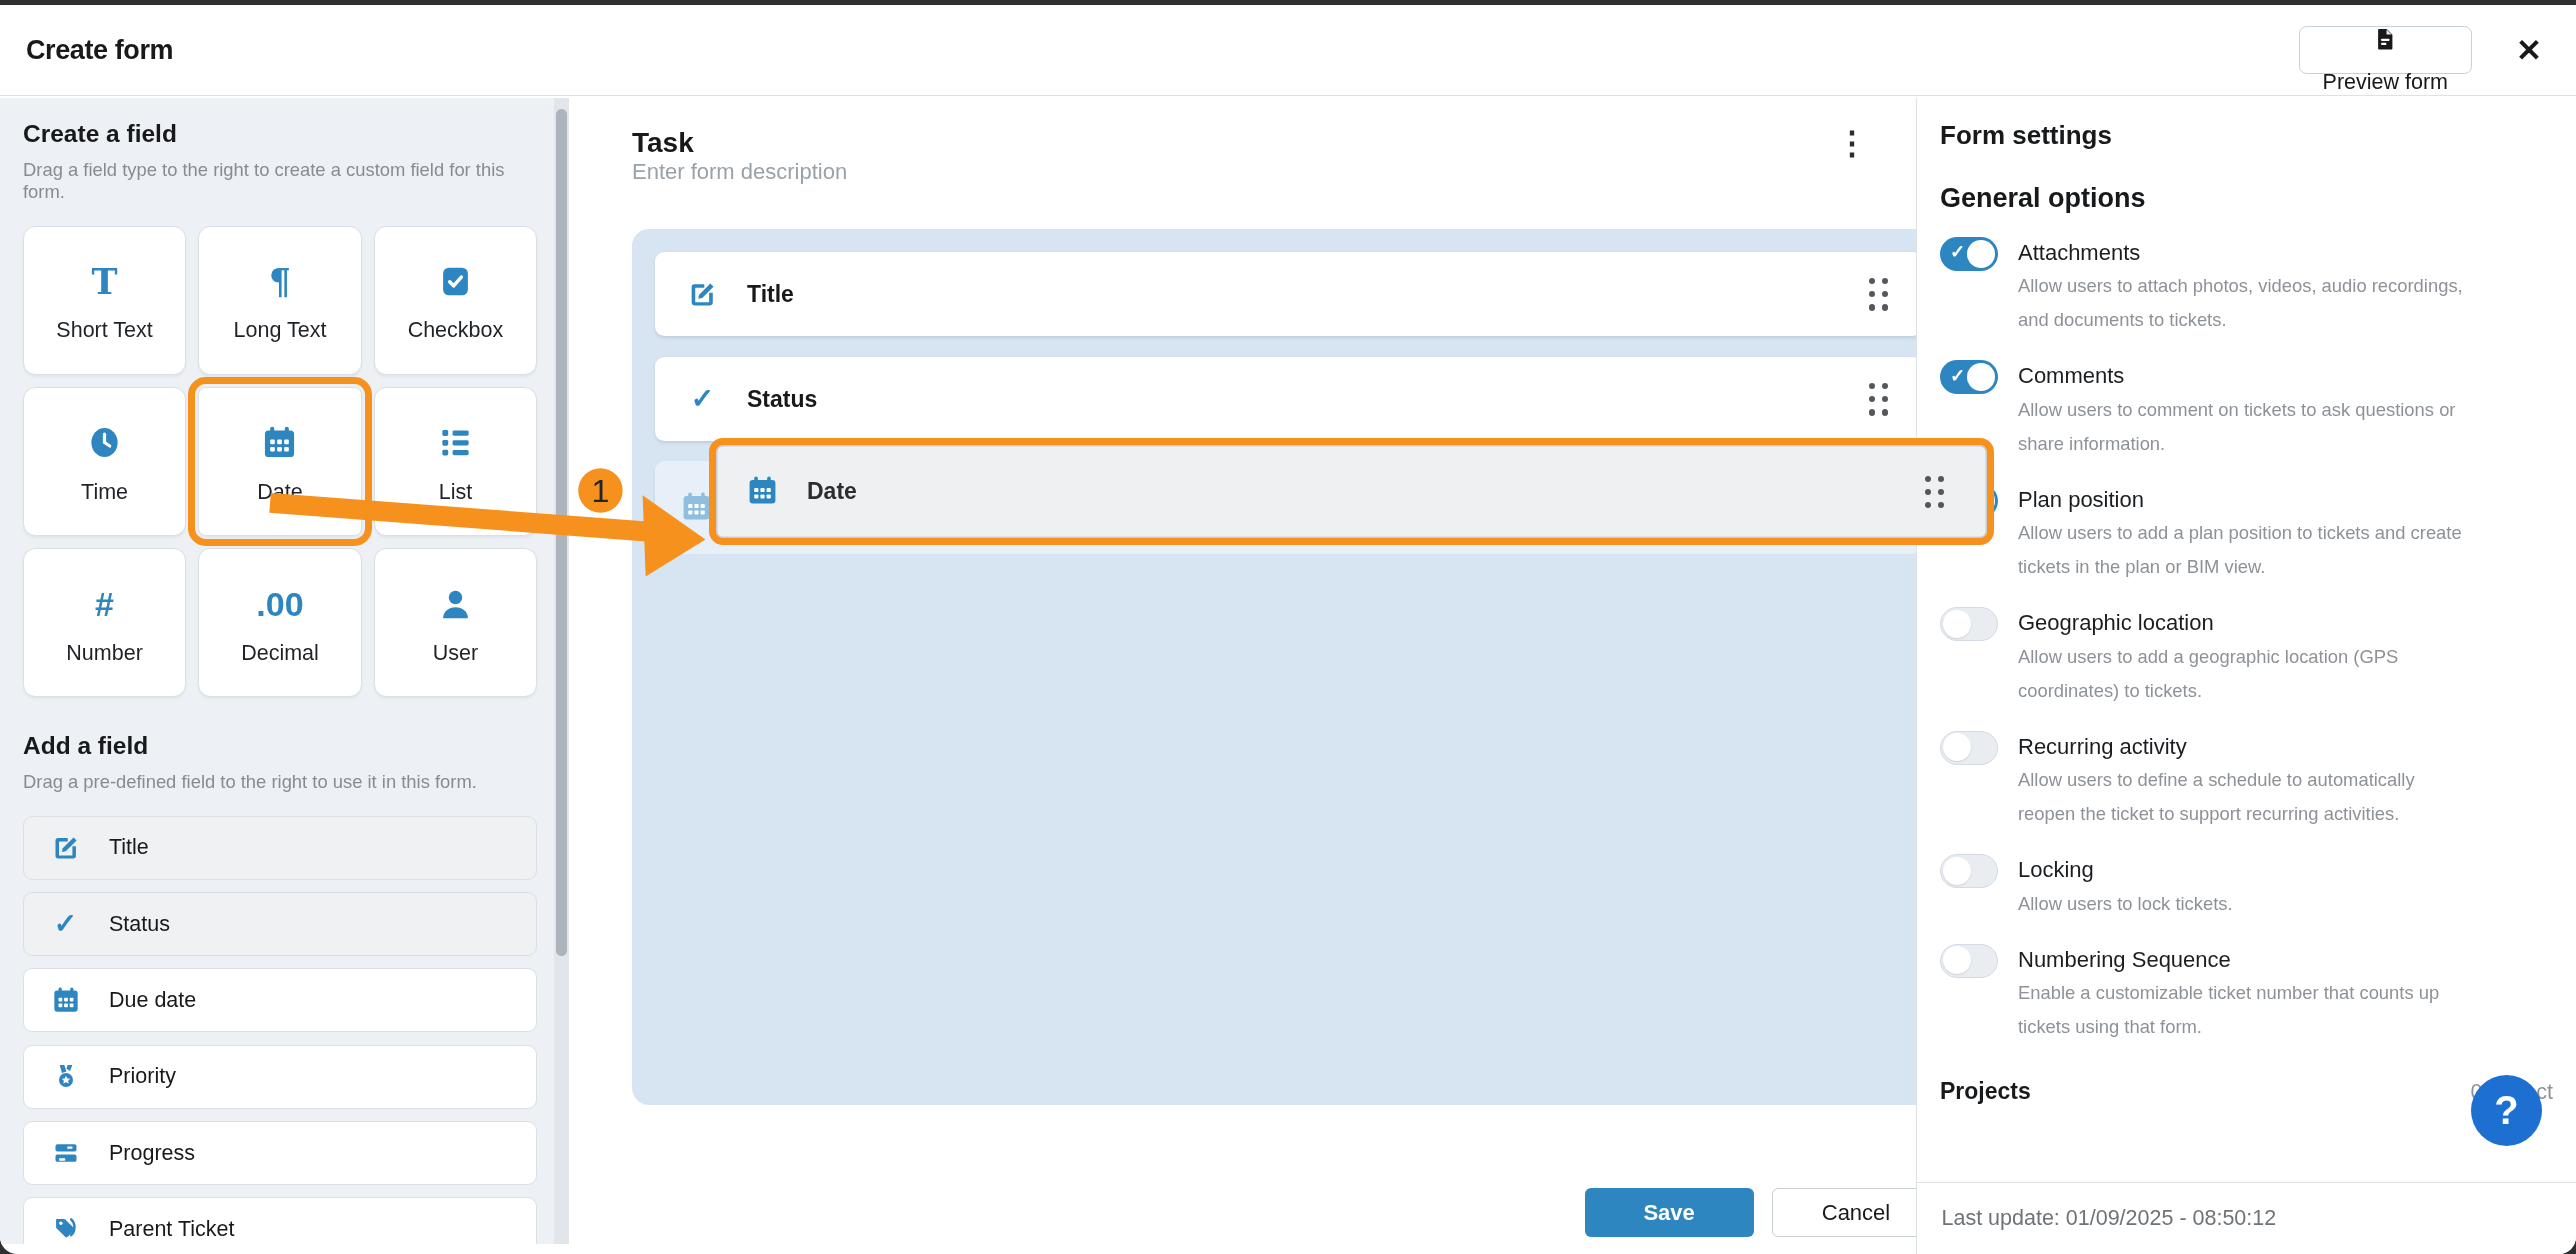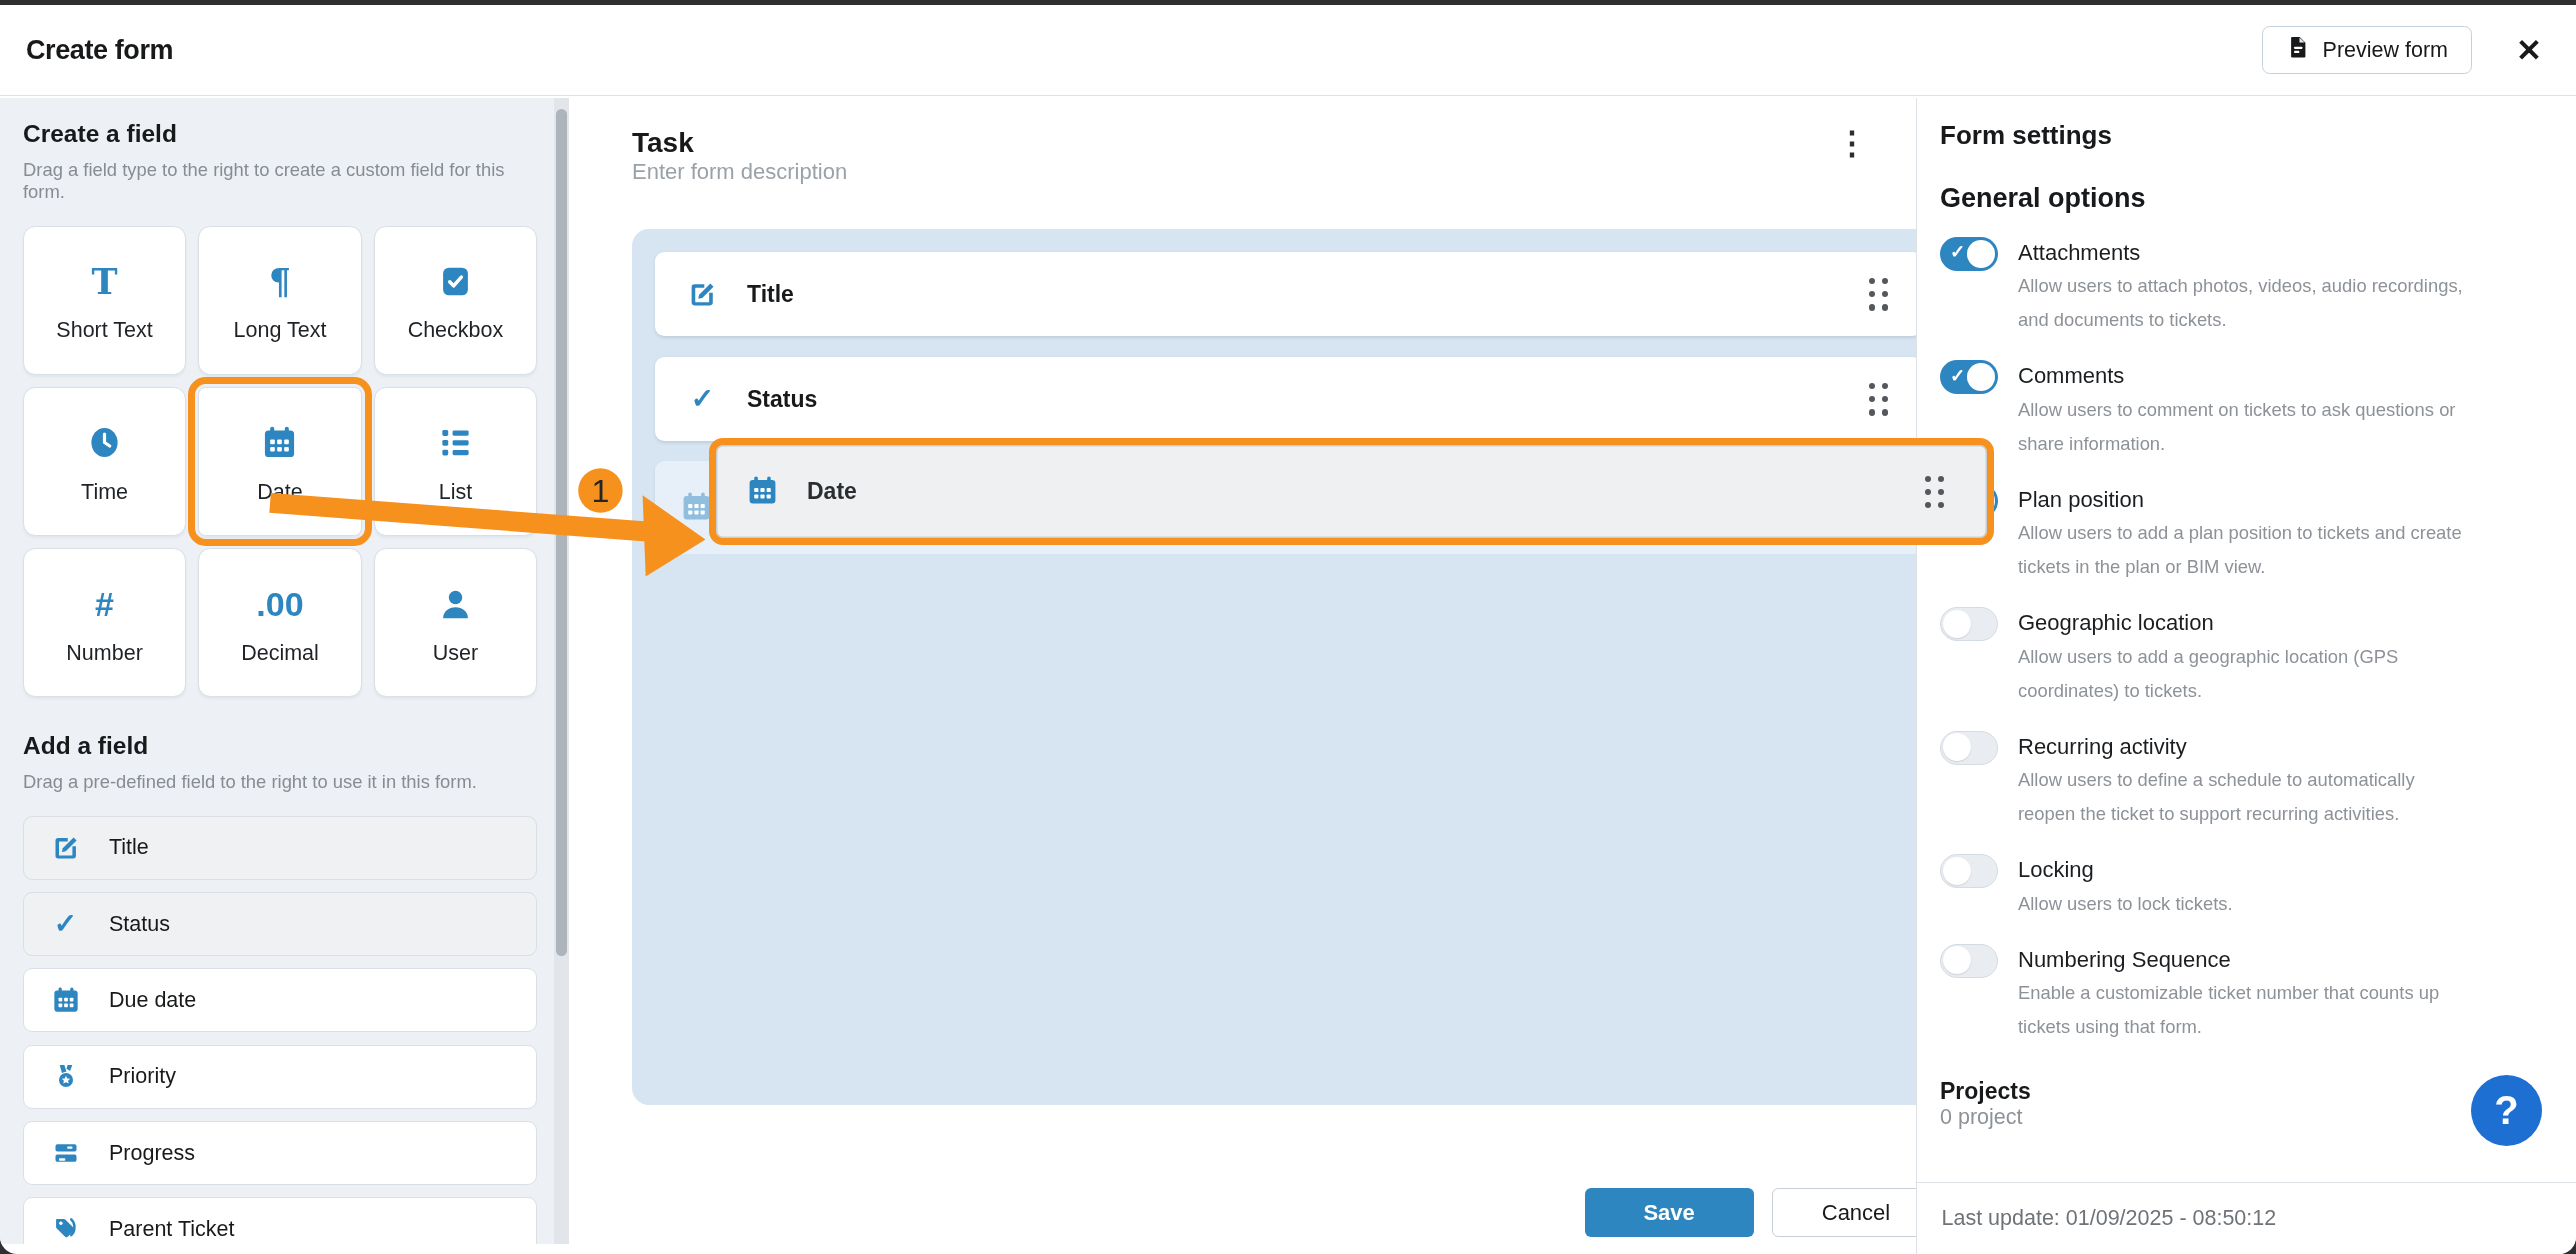--- a/index.html
+++ b/index.html
@@ -24,21 +24,21 @@
     background: #fff; border-bottom: 1.5px solid #dde2e7;
     display: flex; align-items: center;
     padding: 0 34px 0 26px;
   }
   .header h1 { font-size: 27px; font-weight: 700; letter-spacing: -0.4px; }
   .header .spacer { flex: 1; }
   .preview-btn {
     display: flex; align-items: center; gap: 12.3px;
     height: 48px; padding: 0 23px;
     border: 1.5px solid #c4d1dc; border-radius: 7.7px; background: #fff;
-    font-size: 21.5px; color: #17191b; cursor: pointer;
+    font-size: 21.5px; color: #17191b; cursor: pointer; flex-direction: column;
   }
   .preview-btn svg { width: 24.5px; height: 24.5px; }
   .close-x {
     margin-left: 44px; font-size: 31px; font-weight: 700; color: #17191b;
     cursor: pointer; line-height: 1;
   }
   
   .sidebar {
     position: absolute; top: 93px; left: 0; bottom: 10px; width: 569px;
     background: #edf1f5; padding: 21.5px 32px 0 23px; overflow: hidden;
@@ -126,21 +126,21 @@
   .opt { display: flex; gap: 20px; margin-top: 23px; }
   .toggle { position: relative; width: 58px; height: 34px; border-radius: 17px; flex: 0 0 58px; cursor: pointer; }
   .toggle.on { background: #2e86c1; }
   .toggle.on .knob { position: absolute; top: 3.1px; right: 3.1px; width: 28px; height: 28px; border-radius: 50%; background: #fff; }
   .toggle.on .t-check { position: absolute; left: 10px; top: 4.6px; font-size: 18.4px; font-weight: 700; color: #fff; }
   .toggle.off { background: #e9edf2; border: 1.5px solid #d4dbe2; }
   .toggle.off .knob { position: absolute; top: 1.5px; left: 1.5px; width: 28px; height: 28px; border-radius: 50%; background: #fff; box-shadow: 0 0.8px 1.5px rgba(0,0,0,.15); }
   .opt-text { max-width: 451px; }
   .opt-label { font-size: 22px; font-weight: 500; color: #1b1e21; line-height: 31px; }
   .opt-desc { font-size: 18.4px; color: #8d9298; line-height: 34px; margin-top: 1.5px; }
-  .projects-row { display: flex; justify-content: space-between; align-items: baseline; margin-top: 34px; flex-direction: column; }
+  .projects-row { display: flex; justify-content: space-between; align-items: baseline; margin-top: 34px; }
   .projects-row .p-label { font-size: 23px; font-weight: 700; }
   .projects-row .p-count { font-size: 21.5px; color: #8d9298; }
   .help-fab {
     position: absolute; right: 34px; top: 977px; width: 71px; height: 71px; border-radius: 50%;
     background: #1e6fd2; color: #fff; font-size: 40px; font-weight: 700;
     display: flex; align-items: center; justify-content: center; cursor: pointer;
   }
   .panel-divider { position: absolute; left: 0; right: 0; bottom: 71px; height: 1.5px; background: #dde2e7; }
   .last-update { position: absolute; left: 24.5px; bottom: 23px; font-size: 21.5px; color: #6e7378; }
   

